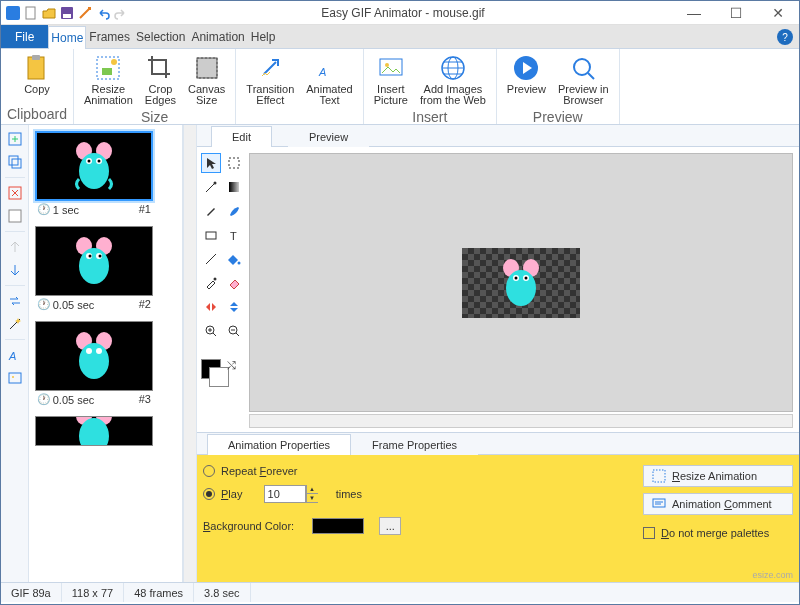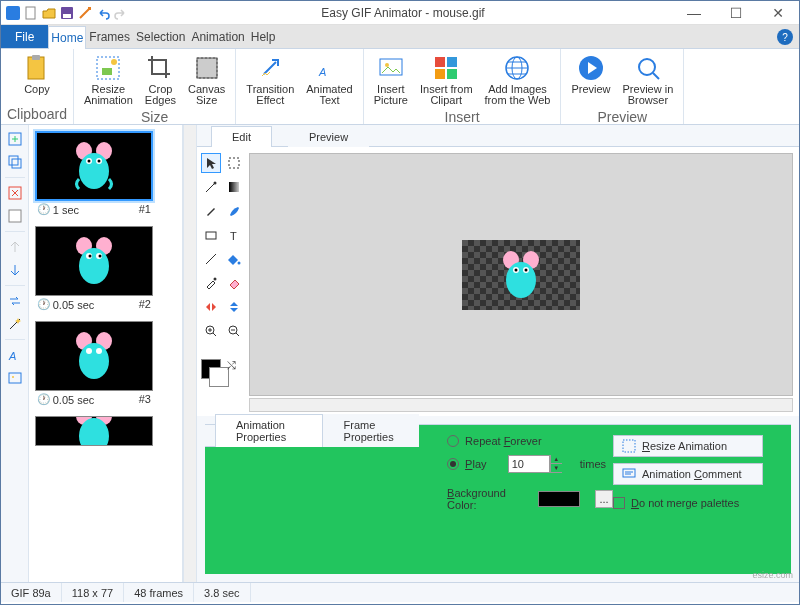--- a/index.html
+++ b/index.html
@@ -42,23 +42,23 @@
 .editor-body{flex:1;display:flex;background:#fff}
 .tool-palette{width:52px;padding:6px 4px;display:flex;flex-direction:column;gap:4px}
 .tp-row{display:flex;gap:3px}
 .tp-btn{width:20px;height:20px;display:flex;align-items:center;justify-content:center;border:1px solid transparent}
 .tp-btn.sel{border-color:#3399ff;background:#e6f2ff}
 .canvas-area{flex:1;background:#d8d8d8;border:1px solid #bbb;margin:6px 6px 2px 0;position:relative;display:flex;align-items:center;justify-content:center}
 .canvas-img{width:118px;height:70px;background:repeating-conic-gradient(#333 0 25%,#555 0 50%) 0 0/12px 12px;position:relative}
 .hscroll{height:14px;background:#f0f0f0;border:1px solid #ccc;margin:0 6px 4px 0}
 .color-sw{width:20px;height:20px;background:#000;border:1px solid #888;margin-top:8px}
 .color-sw2{width:20px;height:20px;background:#fff;border:1px solid #888;margin-left:8px;margin-top:-12px}
-.props-panel{height:150px;background:#22c55e;border-top:1px solid #c9d6e6;margin:8px;display:flex;flex-direction:row}
+.props-panel{height:150px;background:#fde047;border-top:1px solid #c9d6e6;margin:0;display:flex;flex-direction:column}
 .props-tabs{height:22px;display:flex;align-items:flex-end;padding-left:10px;border-bottom:1px solid #c9d6e6;background:#f4f7fb}
-.props-body{flex:1;padding:10px 28px;display:flex;justify-content:space-between}
+.props-body{flex:1;padding:10px 6px;display:flex;justify-content:space-between}
 .props-left{display:flex;flex-direction:column;gap:8px}
 .radio-row{display:flex;align-items:center;gap:6px}
 .radio{width:12px;height:12px;border:1px solid #666;border-radius:50%;display:flex;align-items:center;justify-content:center}
 .radio.checked::after{content:"";width:6px;height:6px;background:#333;border-radius:50%}
 .spinbox{width:42px;height:18px;border:1px solid #999;display:flex;align-items:center;padding:0 3px;background:#fff}
 .spin-arrows{width:12px;height:18px;border-left:1px solid #999;display:flex;flex-direction:column}
 .spin-arrows div{flex:1;display:flex;align-items:center;justify-content:center;font-size:6px;border-bottom:1px solid #999}
 .bg-swatch{width:52px;height:16px;background:#000;border:1px solid #888}
 .dots-btn{width:22px;height:18px;border:1px solid #aaa;background:#f0f0f0;display:flex;align-items:center;justify-content:center}
 .props-right{display:flex;flex-direction:column;gap:6px;align-items:flex-start}
@@ -213,32 +213,20 @@
               <circle cx="10" cy="11" r="2" fill="#f4c542"></circle>
               <path d="M5 19l6-6 5 5 3-3 4 4" stroke="#7ec850" fill="none"></path>
             </svg>
           </div>
           <span style="white-space:pre-line">Insert
 Picture</span>
         </div>
       <div class="rbtn-lg">
           <div class="ico">
             <svg width="28" height="28">
-              <rect x="3" y="3" width="10" height="10" fill="#e74c3c"></rect>
-              <rect x="15" y="3" width="10" height="10" fill="#3498db"></rect>
-              <rect x="3" y="15" width="10" height="10" fill="#f39c12"></rect>
-              <rect x="15" y="15" width="10" height="10" fill="#2ecc71"></rect>
-            </svg>
-          </div>
-          <span style="white-space:pre-line">Insert from
-Clipart</span>
-        </div>
-      <div class="rbtn-lg">
-          <div class="ico">
-            <svg width="28" height="28">
               <circle cx="14" cy="14" r="11" fill="none" stroke="#2a7de1" stroke-width="1.5"></circle>
               <ellipse cx="14" cy="14" rx="5" ry="11" fill="none" stroke="#2a7de1"></ellipse>
               <path d="M3 14h22M5 8h18M5 20h18" stroke="#2a7de1"></path>
             </svg>
           </div>
           <span style="white-space:pre-line">Add Images
 from the Web</span>
         </div>
     </div>
     <div class="rgroup-label">Insert</div>

